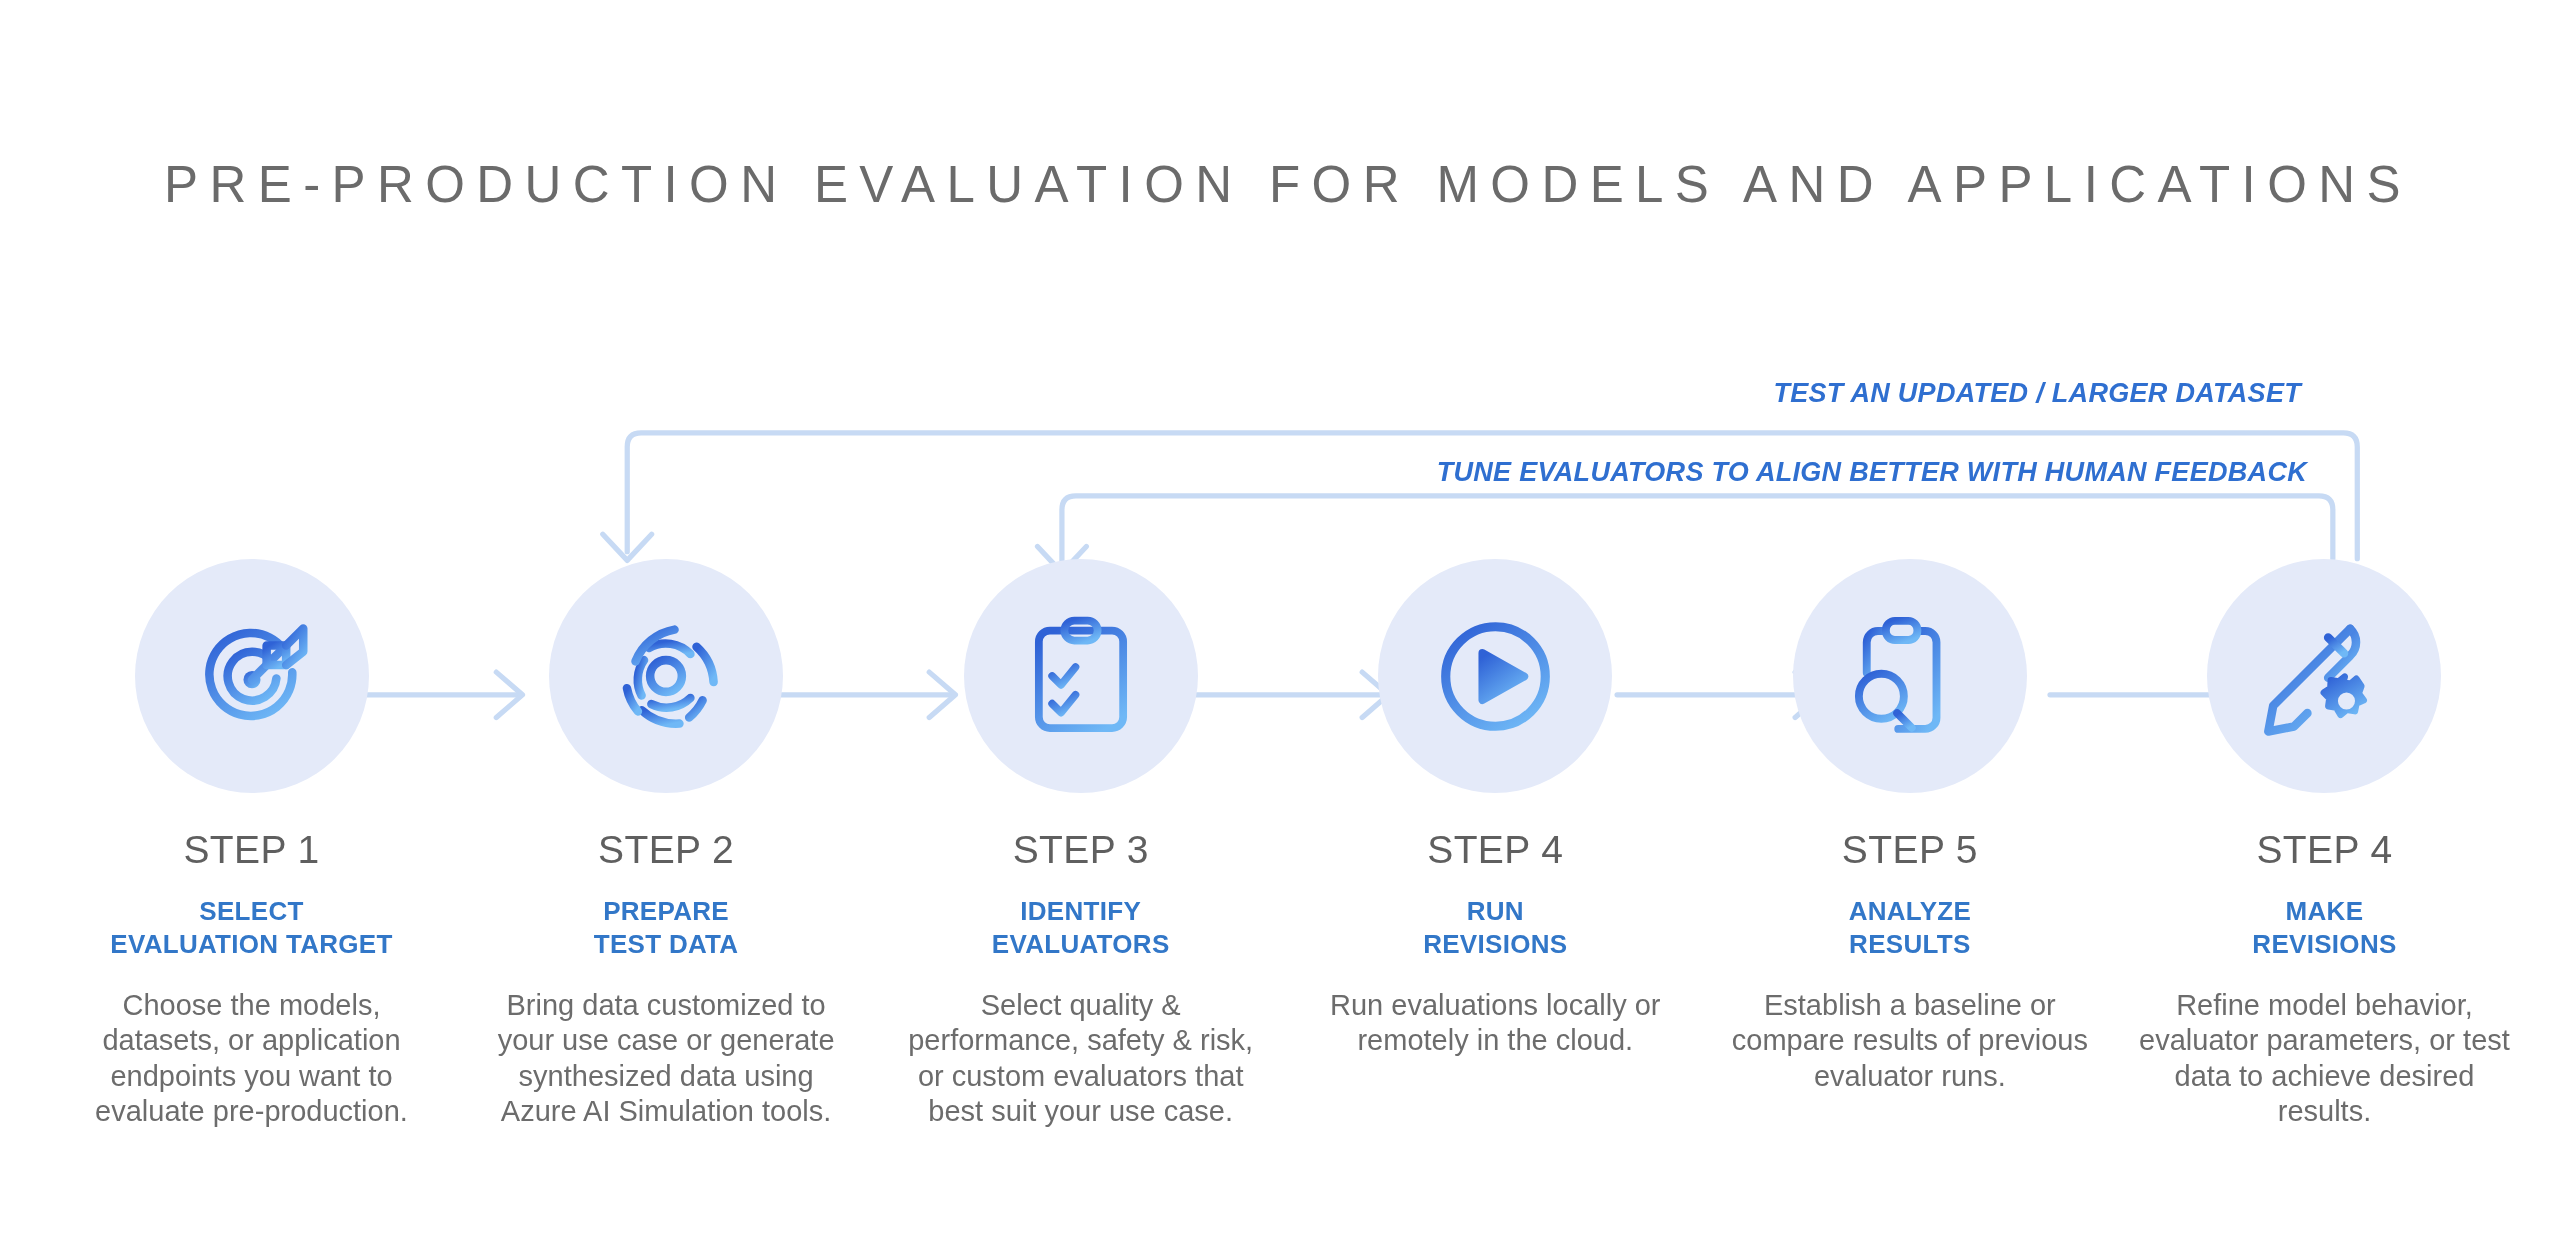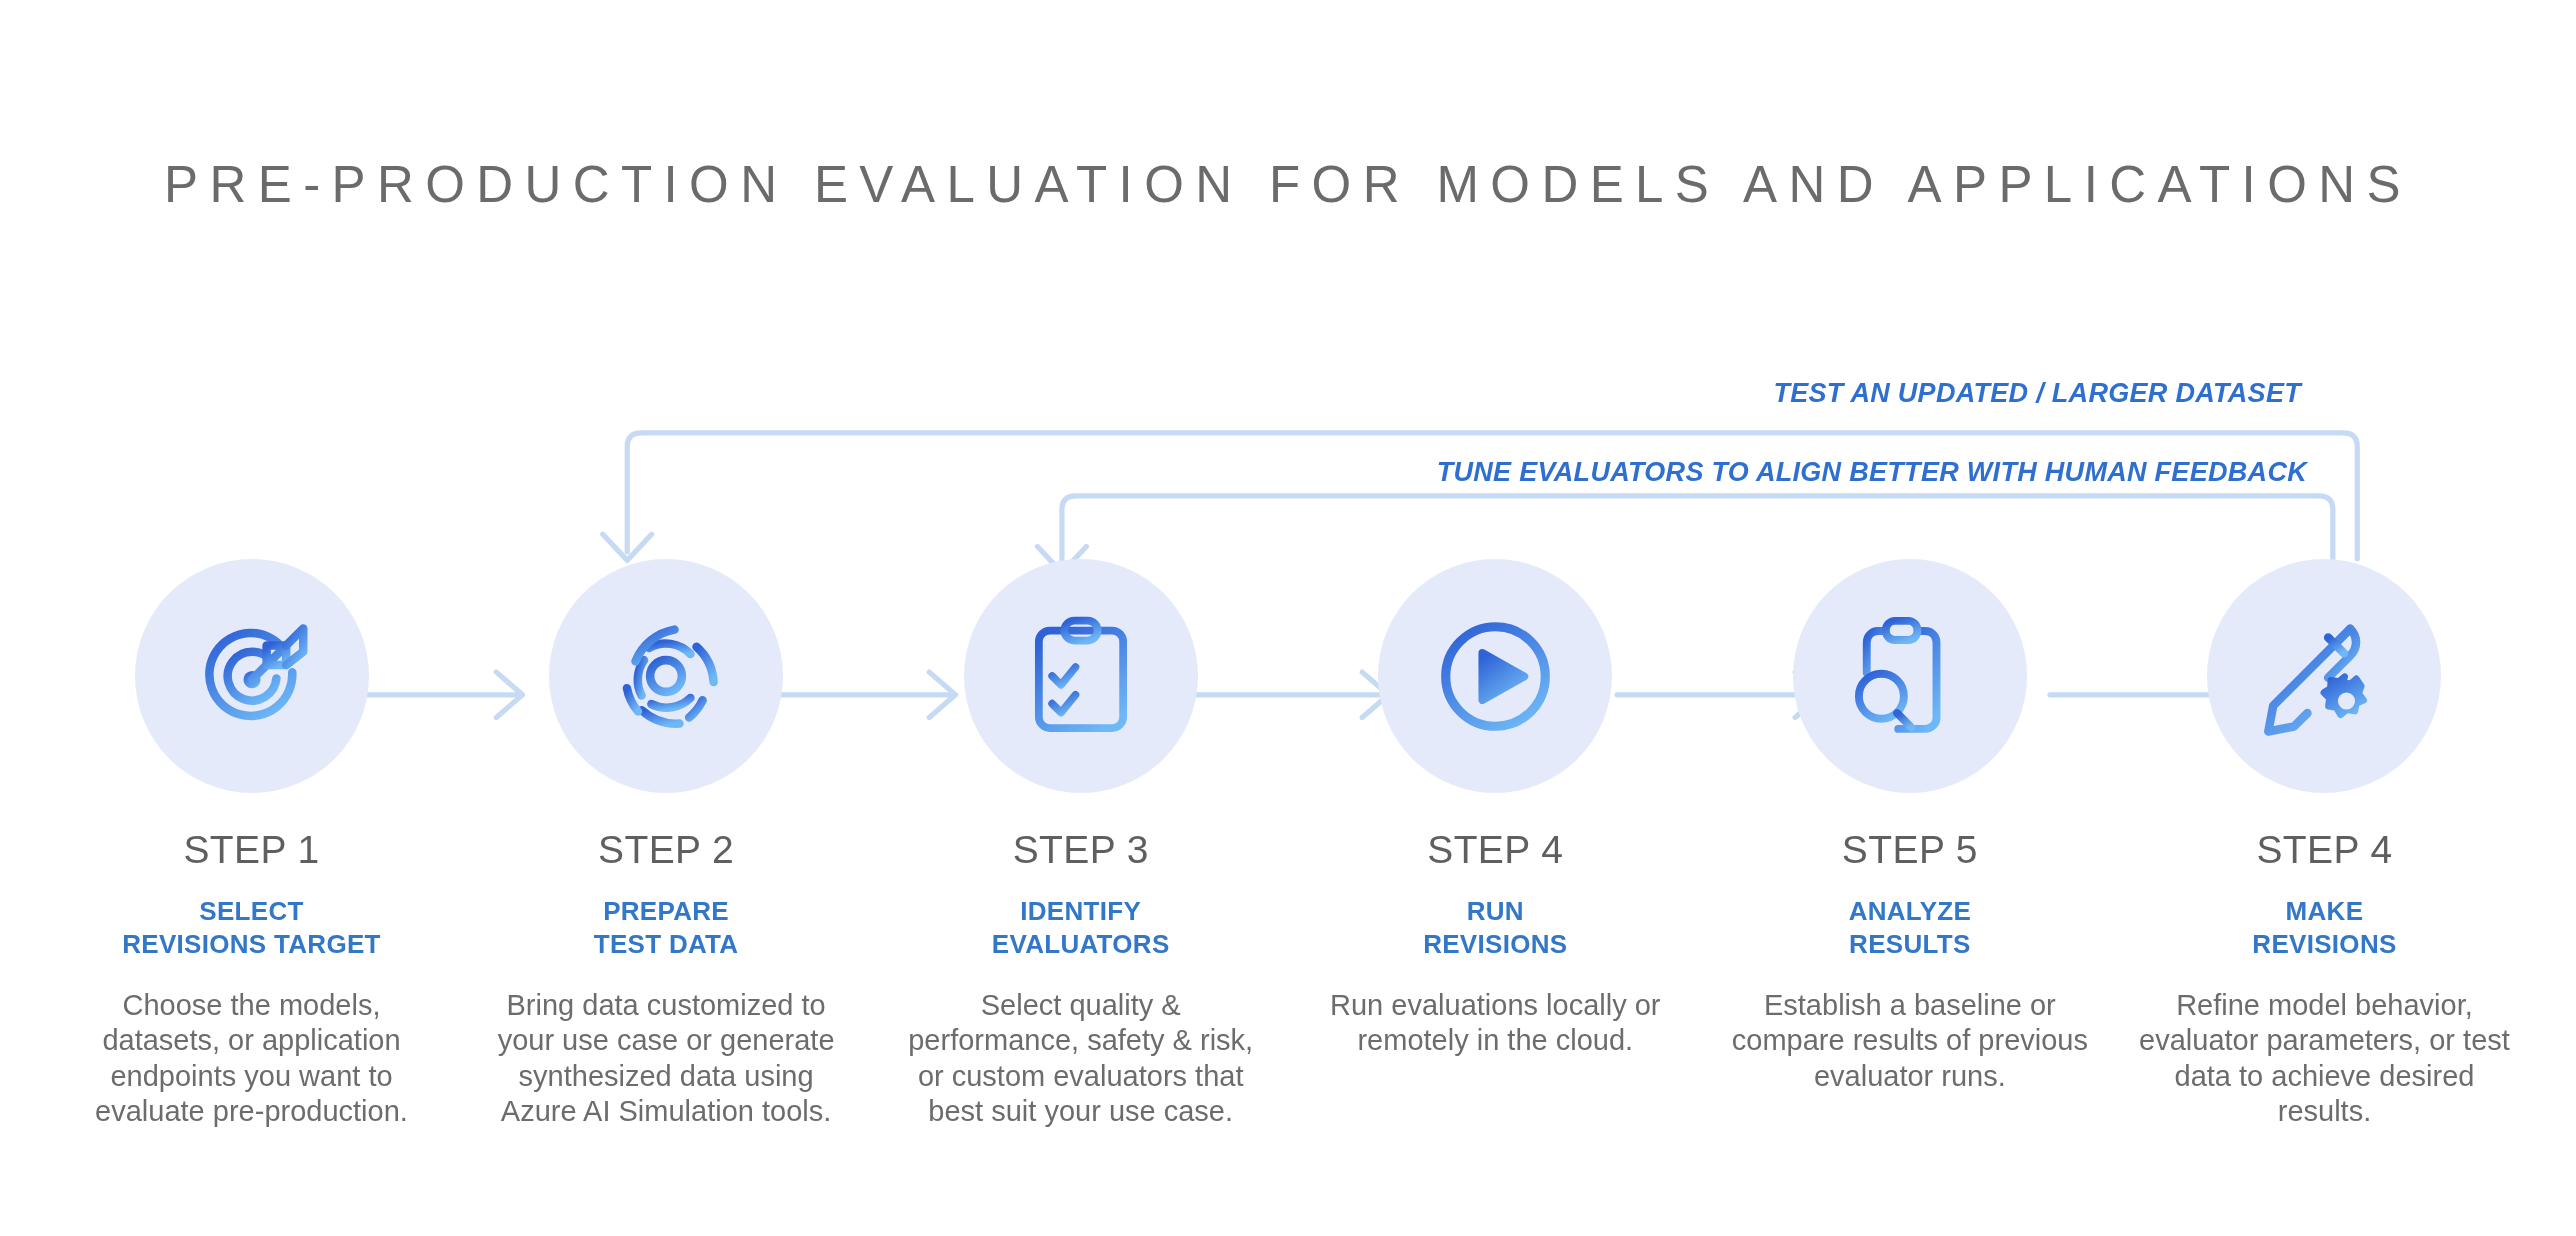--- a/index.html
+++ b/index.html
@@ -176,21 +176,21 @@
           <path d="M66 38 A20 20 0 1 0 70 52" fill="none" stroke="url(#g1)" stroke-width="7" stroke-linecap="round"></path>
           <circle cx="50" cy="53" r="7" fill="url(#g1)"></circle>
           <path d="M50 53 L78 25" fill="none" stroke="url(#g1)" stroke-width="7" stroke-linecap="round"></path>
           <path d="M62 41 L62 25 L78 25 L78 41 Z" fill="none" stroke="url(#g1)" stroke-width="7" stroke-linejoin="round"></path>
           <path d="M78 25 L92 11 L92 30 L78 41" fill="none" stroke="url(#g1)" stroke-width="7" stroke-linejoin="round" stroke-linecap="round"></path>
         </svg>
       </div>
       <div class="step-number">STEP 1</div>
       <div class="step-subtitle">
         <div>SELECT</div>
-        <div>REVISIONS TARGET</div>
+        <div>EVALUATION TARGET</div>
       </div>
       <div class="step-desc">Choose the models, datasets, or application endpoints you want to evaluate pre-production.</div>
     </div>
 
     <div class="step">
       <div class="circle">
         <svg width="122" height="122" viewBox="0 0 100 100">
           <defs>
             <linearGradient id="g2" x1="0.15" y1="0" x2="0.8" y2="1">
               <stop offset="0%" stop-color="#2f62d6"></stop>

